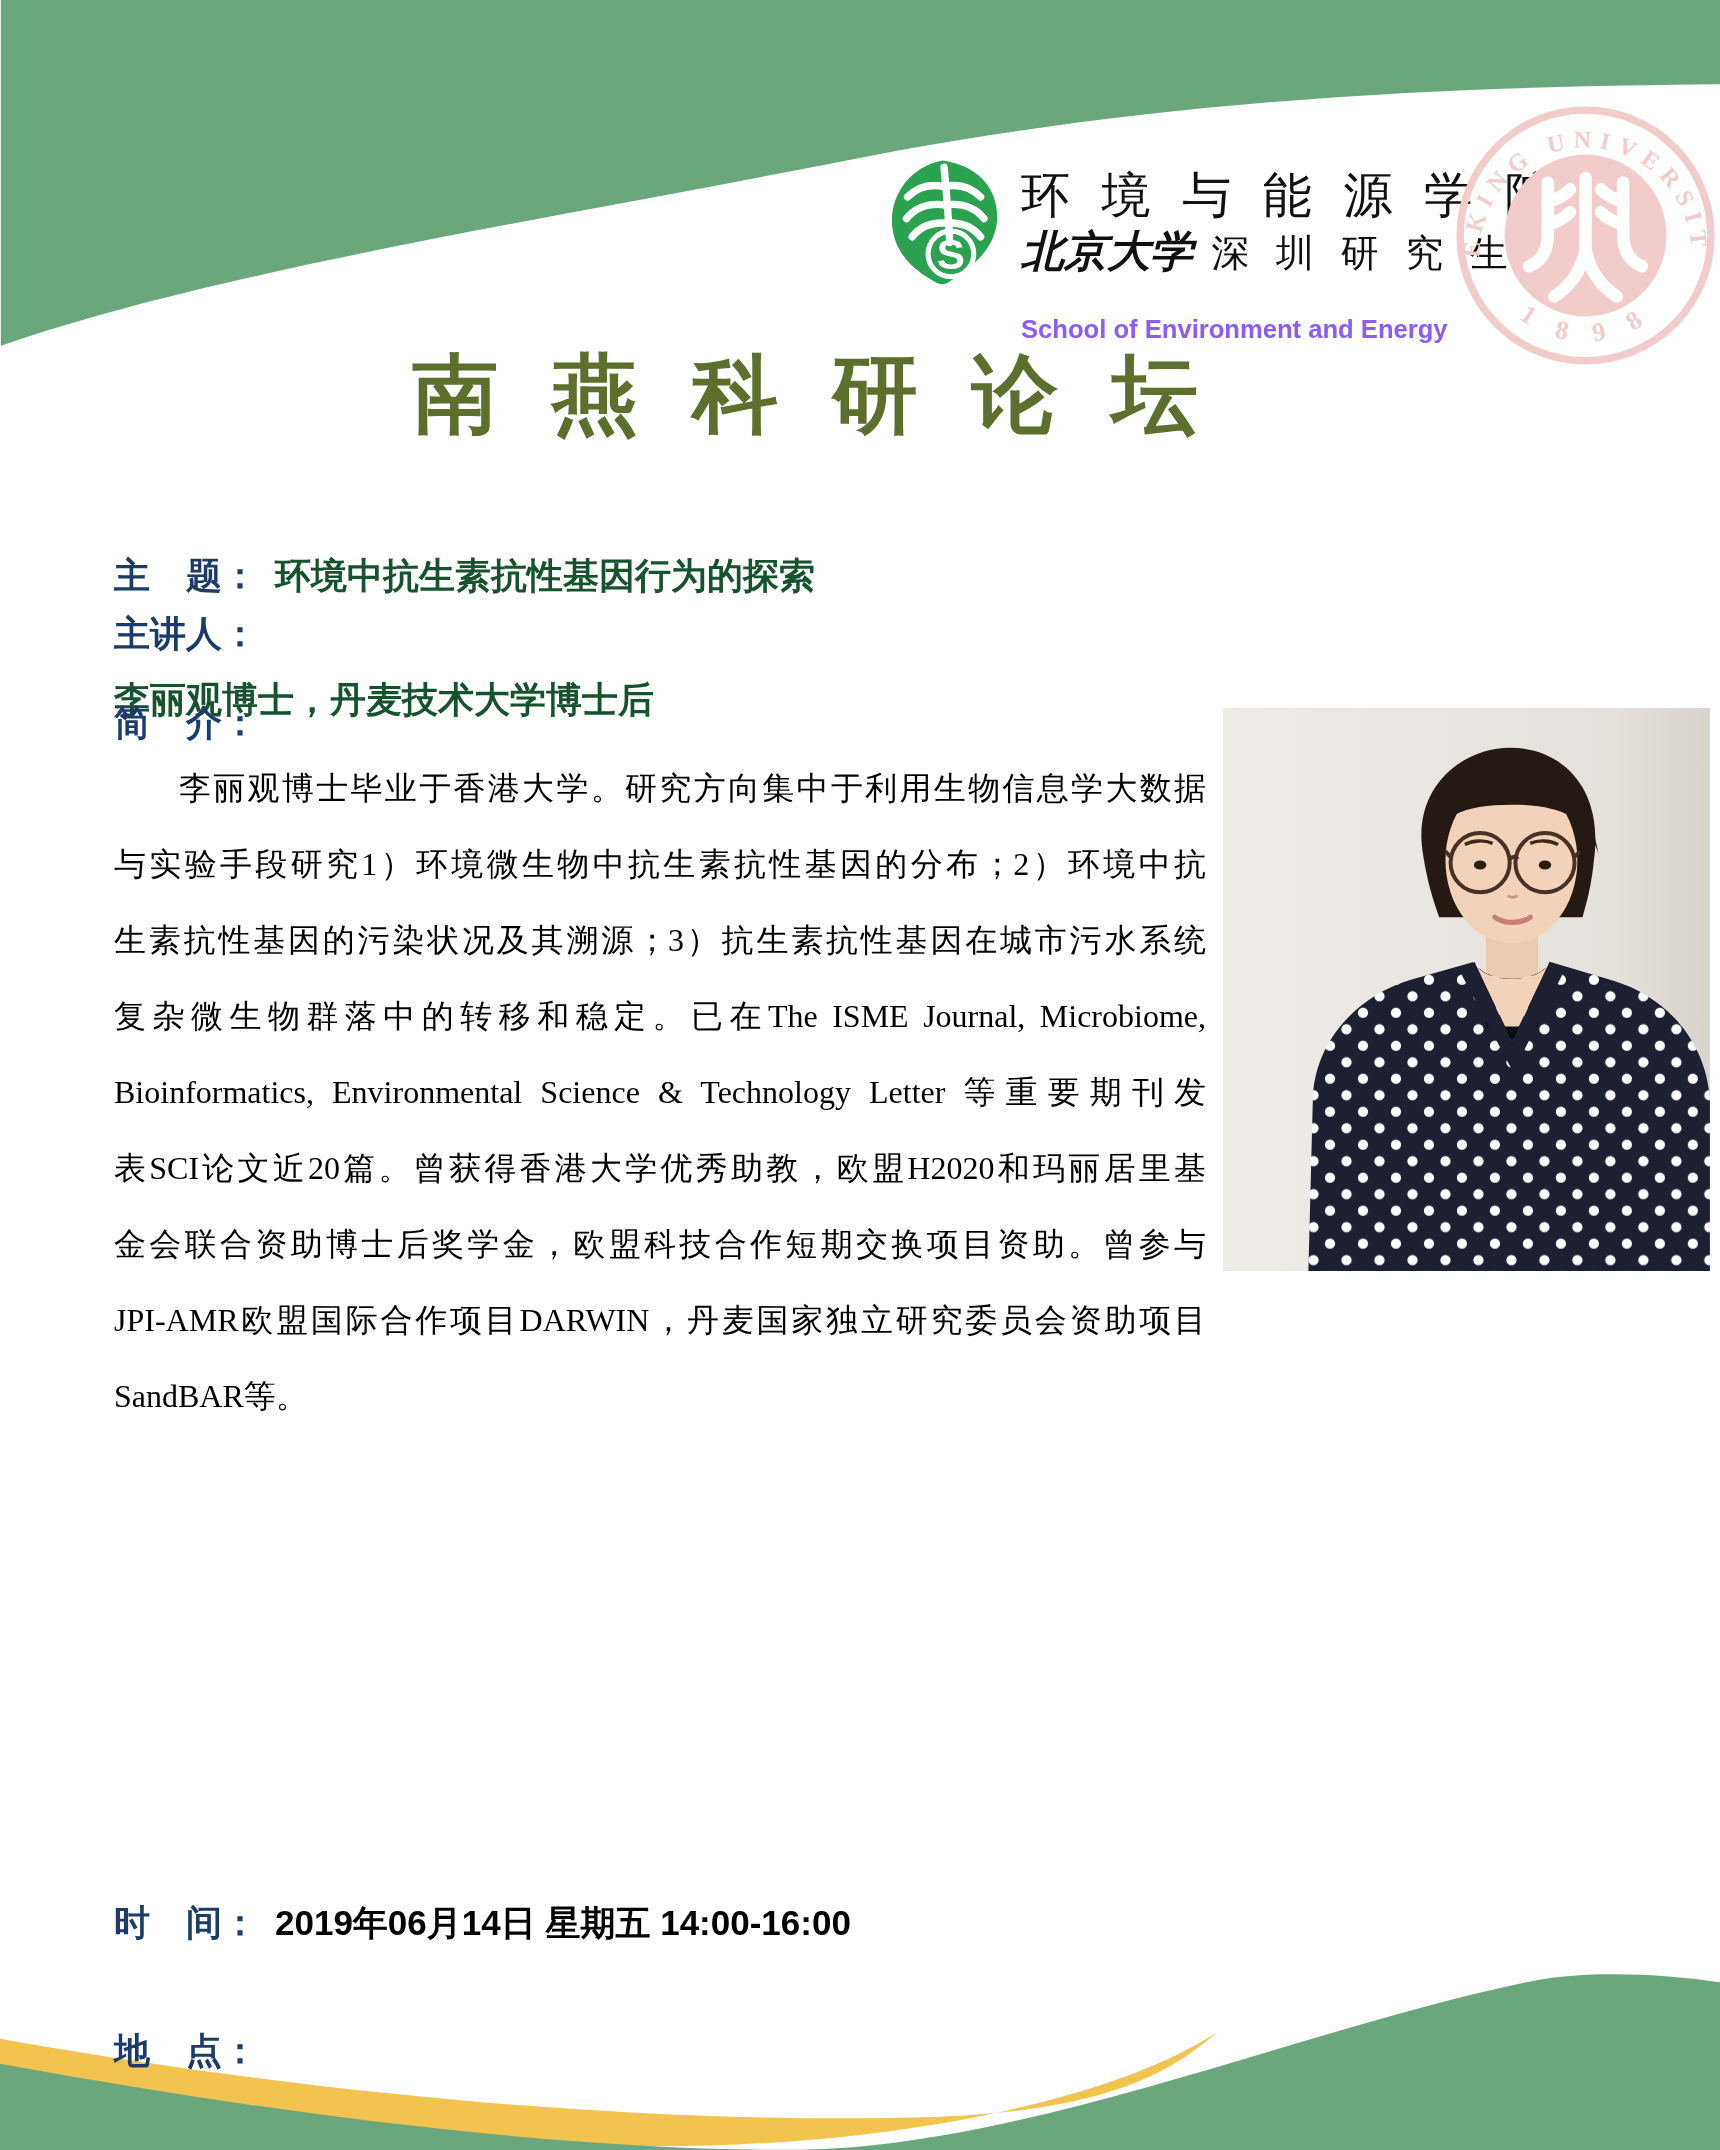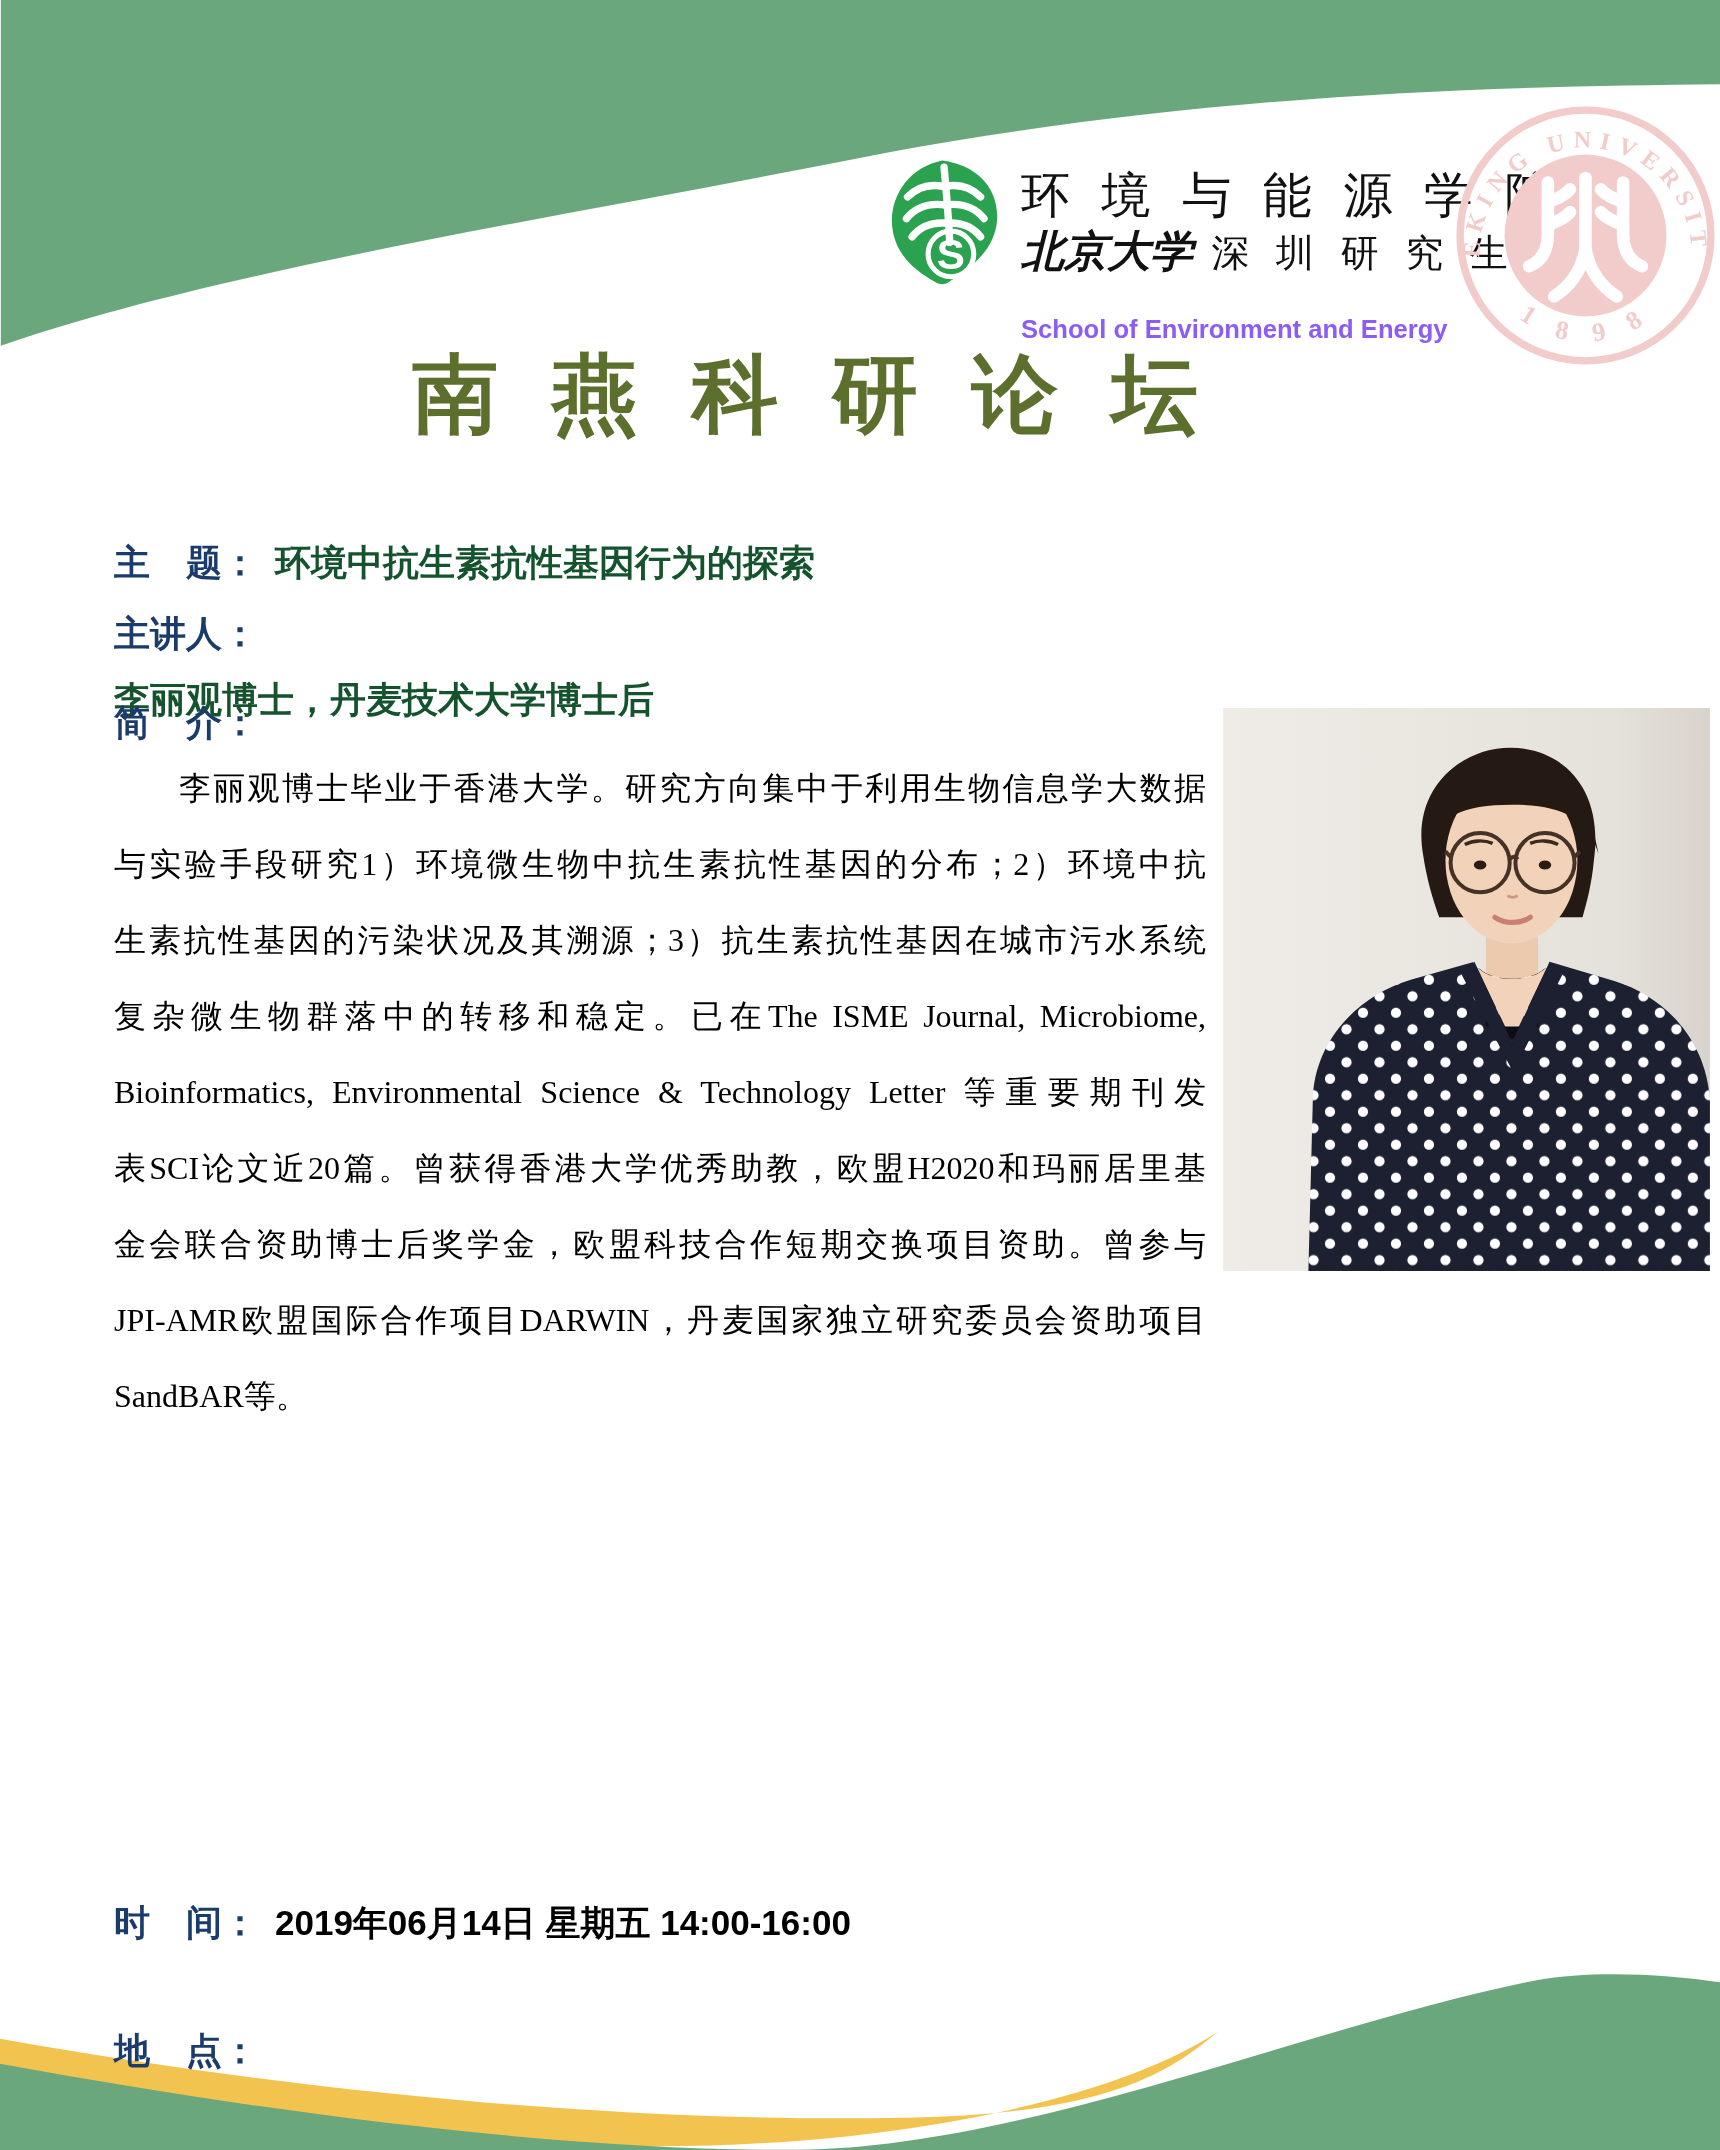--- a/index.html
+++ b/index.html
@@ -15,21 +15,21 @@
   #org-campus{font-family:"Liberation Sans",sans-serif;font-size:38px;letter-spacing:8px;font-weight:500;}
   #org-en{left:1021px;top:272px;font-size:25.6px;font-weight:bold;letter-spacing:0px;color:#8b5cf6;white-space:nowrap;
           font-family:"Liberation Sans",sans-serif;margin-top:43px;}
   
   #forum-title{left:0;top:337px;width:1625px;text-align:center;font-size:86px;font-weight:900;
                color:#5d6f2d;letter-spacing:15px;font-family:"Liberation Sans",sans-serif;}
   
   .label{color:#1b3b6b;font-weight:bold;font-size:36px;white-space:nowrap;font-family:"Liberation Sans",sans-serif;}
   .value-serif{color:#14532d;font-weight:bold;font-size:36px;white-space:nowrap;font-family:"Liberation Serif",serif;}
   .value-sans{color:#000;font-weight:bold;font-size:35px;white-space:nowrap;font-family:"Liberation Sans",sans-serif;}
-  #topic-line{left:114px;top:539px;}
+  #topic-line{left:114px;top:552px;}
   #speaker-line{left:114px;top:610px;flex-direction:column;}
   #bio-label{left:114px;top:699px;}
   .info-row{display:flex;gap:17px;align-items:baseline;}
   
   #bio{left:114px;top:750px;width:1092px;font-family:"Liberation Serif",serif;font-size:32px;
        color:#000;line-height:76px;}
   .bio-line{text-align:justify;text-align-last:justify;}
   .bio-line.first{text-indent:65px;}
   .bio-line.last{text-align-last:left;}
   

